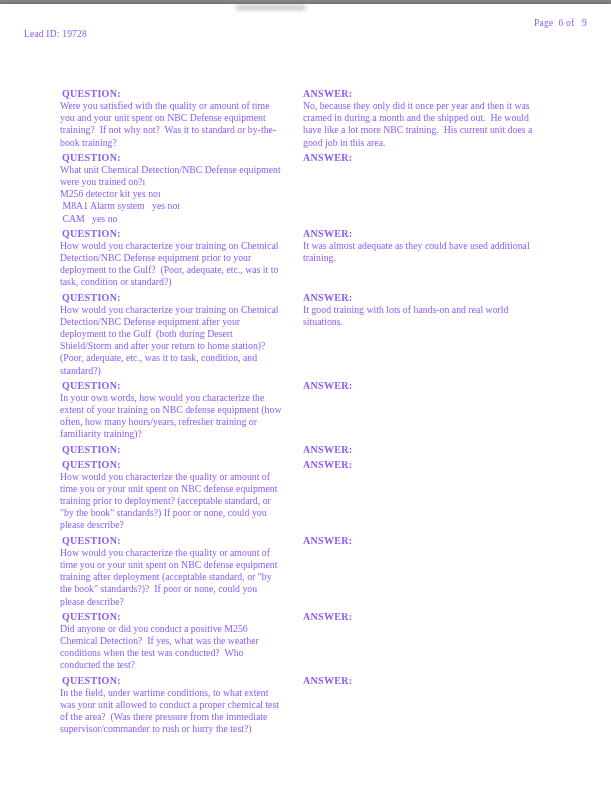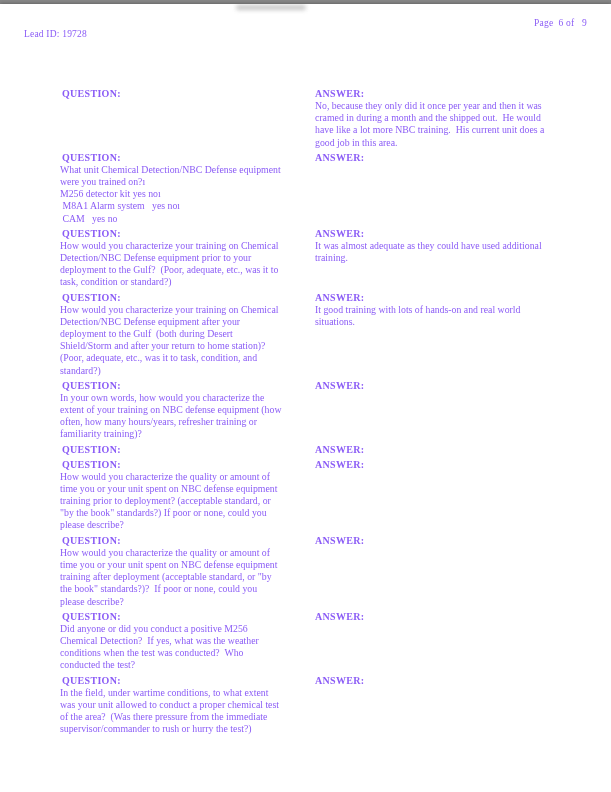--- a/index.html
+++ b/index.html
@@ -29,21 +29,20 @@
     position:absolute;right:24px;top:14px;
     font-size:9.5px;white-space:pre;letter-spacing:.2px;
   }
   .content{
     position:absolute;left:60px;top:84px;width:532px;
   }
   .qa-block{
     display:grid;
     grid-template-columns:243px 1fr;
     margin-bottom:3px;
-    gap:12px;
   }
   .qcol{padding-left:2px;}
   .acol{padding-left:0px;}
   .qa-heading{
     font-weight:bold;
     font-size:10px;
     line-height:12px;
     letter-spacing:.3px;
   }
   .qa-text{
@@ -61,20 +60,24 @@
   <div class="scan-smudge"></div>
 
   <div class="hdr-left">Lead ID: 19728</div>
   <div class="hdr-right">Page  6 of   9</div>
 
   <div class="content">
 
     <div class="qa-block">
       <div class="qcol">
         <div class="qa-heading">QUESTION:</div>
+        <div class="qa-text">Were you satisfied with the quality or amount of time
+you and your unit spent on NBC Defense equipment
+training?  If not why not?  Was it to standard or by-the-
+book training?</div>
       </div>
       <div class="acol">
         <div class="qa-heading">ANSWER:</div>
         <div class="qa-text">No, because they only did it once per year and then it was
 cramed in during a month and the shipped out.  He would
 have like a lot more NBC training.  His current unit does a
 good job in this area.</div>
       </div>
     </div>
 

